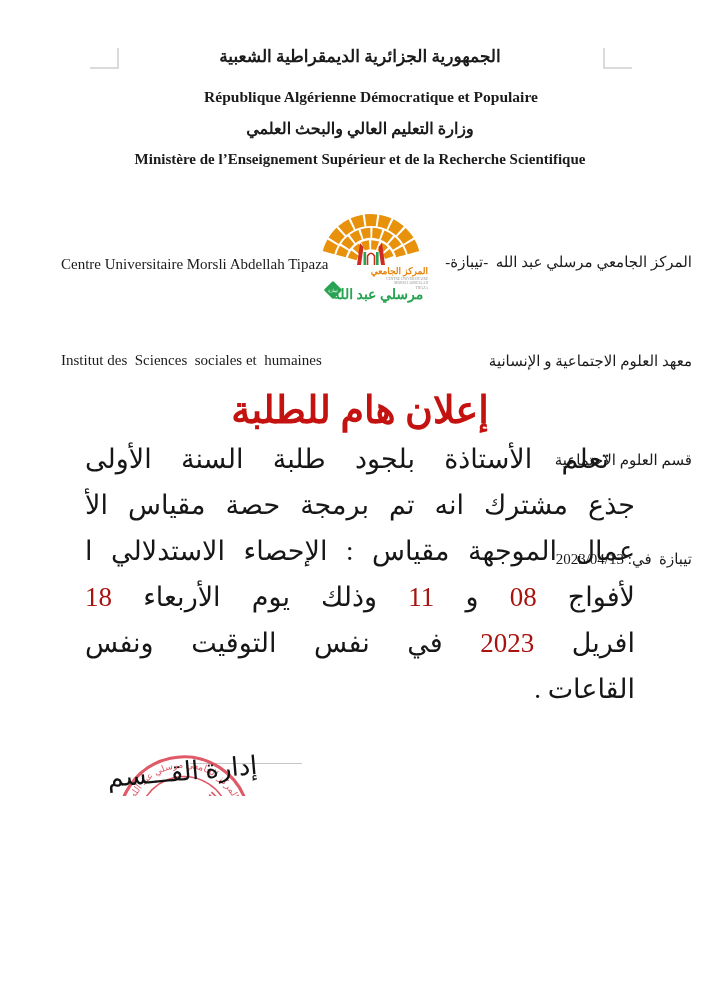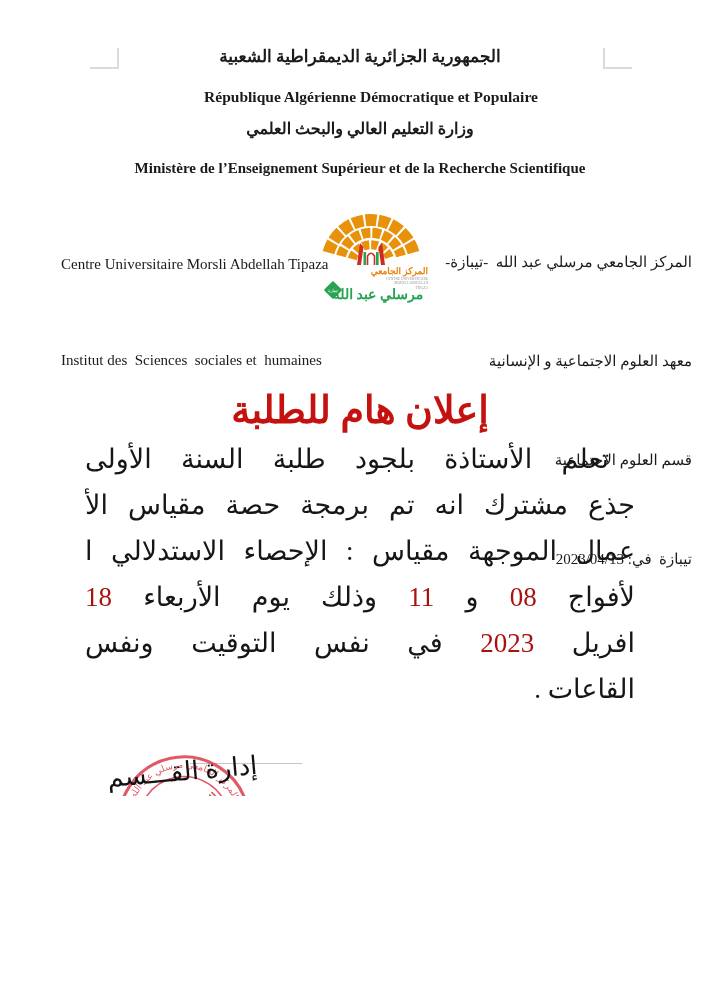--- a/index.html
+++ b/index.html
@@ -11,21 +11,21 @@
   .crop{position:absolute;}
   .crop.tl{left:90px;top:48px;width:27px;height:19px;border-right:2px solid #dbdbdb;border-bottom:2px solid #dbdbdb;}
   .crop.tr{left:603px;top:48px;width:27px;height:19px;border-left:2px solid #dbdbdb;border-bottom:2px solid #dbdbdb;}
   .crop.bl{left:90px;top:906px;width:27px;height:26px;border-right:2px solid #dbdbdb;border-top:2px solid #dbdbdb;}
   .crop.br{left:603px;top:906px;width:27px;height:26px;border-left:2px solid #dbdbdb;border-top:2px solid #dbdbdb;}
   
   .hc{position:absolute;left:0;right:0;text-align:center;font-weight:bold;white-space:pre;}
   .h1{top:46px;font-size:17px;}
   .h2{top:88px;font-size:15.5px;margin-left:22px;}
   .h3{top:119px;font-size:16px;}
-  .h4{top:160px;font-size:15px;}
+  .h4{top:151px;font-size:15px;}
   
   .left-block{position:absolute;left:30px;top:184px;font-size:15px;line-height:32px;white-space:pre-wrap;margin-left:31px;}
   
   .right-block{position:absolute;right:28px;top:180px;direction:rtl;text-align:right;font-size:15px;line-height:33px;white-space:pre-wrap;}
   
   .logo{position:absolute;left:314px;top:207px;width:122px;height:97px;}
   
   .title{
     position:absolute;top:344px;left:0;right:0;direction:rtl;text-align:center;
     color:#c3120f;font-weight:bold;font-size:38px;letter-spacing:1px;margin-top:44px;

